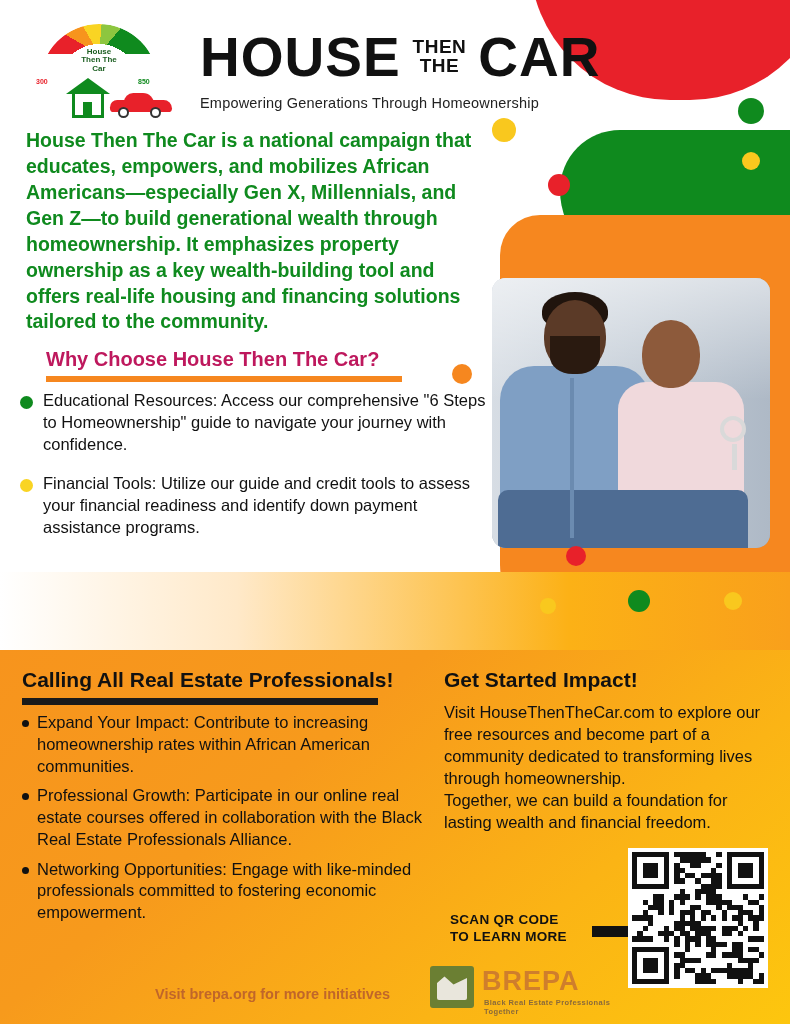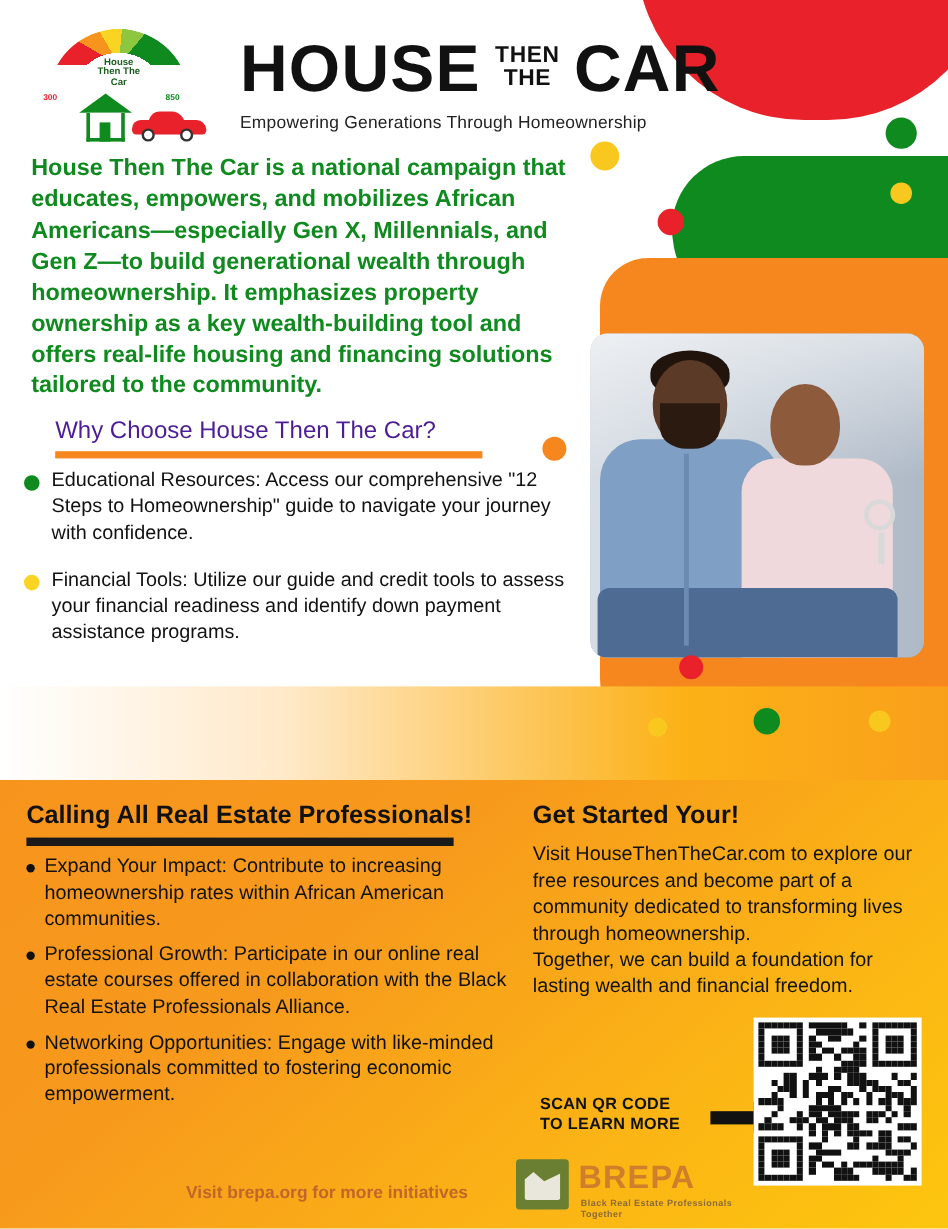--- a/index.html
+++ b/index.html
@@ -172,21 +172,21 @@
   }
 
   
   .intro {
     position:absolute; left:26px; top:128px; width:450px;
     color:#0f8a1e; font-size:19.5px; font-weight:700; line-height:1.33;
   }
 
   .why-title {
     position:absolute; left:46px; top:348px;
-    color:#4c1d95; font-size:20px; font-weight:400;
+    color:#be185d; font-size:20px; font-weight:700;
   }
   .why-underline {
     position:absolute; left:46px; top:376px; width:356px; height:6px; background:#f6871f;
   }
 
   
   .bullets { position:absolute; left:20px; top:390px; width:470px; }
   .bullet-row { display:flex; gap:10px; margin-bottom:17px; }
   .bdot { flex:0 0 auto; width:13px; height:13px; border-radius:50%; margin-top:6px; }
   .btext { font-size:16.5px; line-height:1.33; color:#111; }
@@ -324,21 +324,21 @@
   </div>
 
   <div class="intro">House Then The Car is a national campaign that educates, empowers, and mobilizes African Americans—especially Gen X, Millennials, and Gen Z—to build generational wealth through homeownership. It emphasizes property ownership as a key wealth-building tool and offers real-life housing and financing solutions tailored to the community.</div>
 
   <div class="why-title">Why Choose House Then The Car?</div>
   <div class="why-underline"></div>
 
   <div class="bullets">
     <div class="bullet-row">
       <span class="bdot" style="background:#0f8a1e"></span>
-      <span class="btext">Educational Resources: Access our comprehensive "12 Steps to Homeownership" guide to navigate your journey with confidence.</span>
+      <span class="btext">Educational Resources: Access our comprehensive "6 Steps to Homeownership" guide to navigate your journey with confidence.</span>
     </div>
     <div class="bullet-row">
       <span class="bdot" style="background:#f9d423"></span>
       <span class="btext">Financial Tools: Utilize our guide and credit tools to assess your financial readiness and identify down payment assistance programs.</span>
     </div>
   </div>
 
   <div class="bottom">
     <div class="bl-title">Calling All Real Estate Professionals!</div>
     <div class="bl-underline"></div>
@@ -351,21 +351,21 @@
       <div class="bl-item">
         <span class="bl-dot"></span>
         <span class="bl-text">Professional Growth: Participate in our online real estate courses offered in collaboration with the Black Real Estate Professionals Alliance.</span>
       </div>
       <div class="bl-item">
         <span class="bl-dot"></span>
         <span class="bl-text">Networking Opportunities: Engage with like-minded professionals committed to fostering economic empowerment.</span>
       </div>
     </div>
 
-    <div class="br-title">Get Started Your!</div>
+    <div class="br-title">Get Started Impact!</div>
     <div class="br-text">
       <p>Visit HouseThenTheCar.com to explore our free resources and become part of a community dedicated to transforming lives through homeownership.</p>
       <p>Together, we can build a foundation for lasting wealth and financial freedom.</p>
     </div>
 
     <div class="scan-text">
       <div>SCAN QR CODE</div>
       <div>TO LEARN MORE</div>
     </div>
     <div class="arrow">

